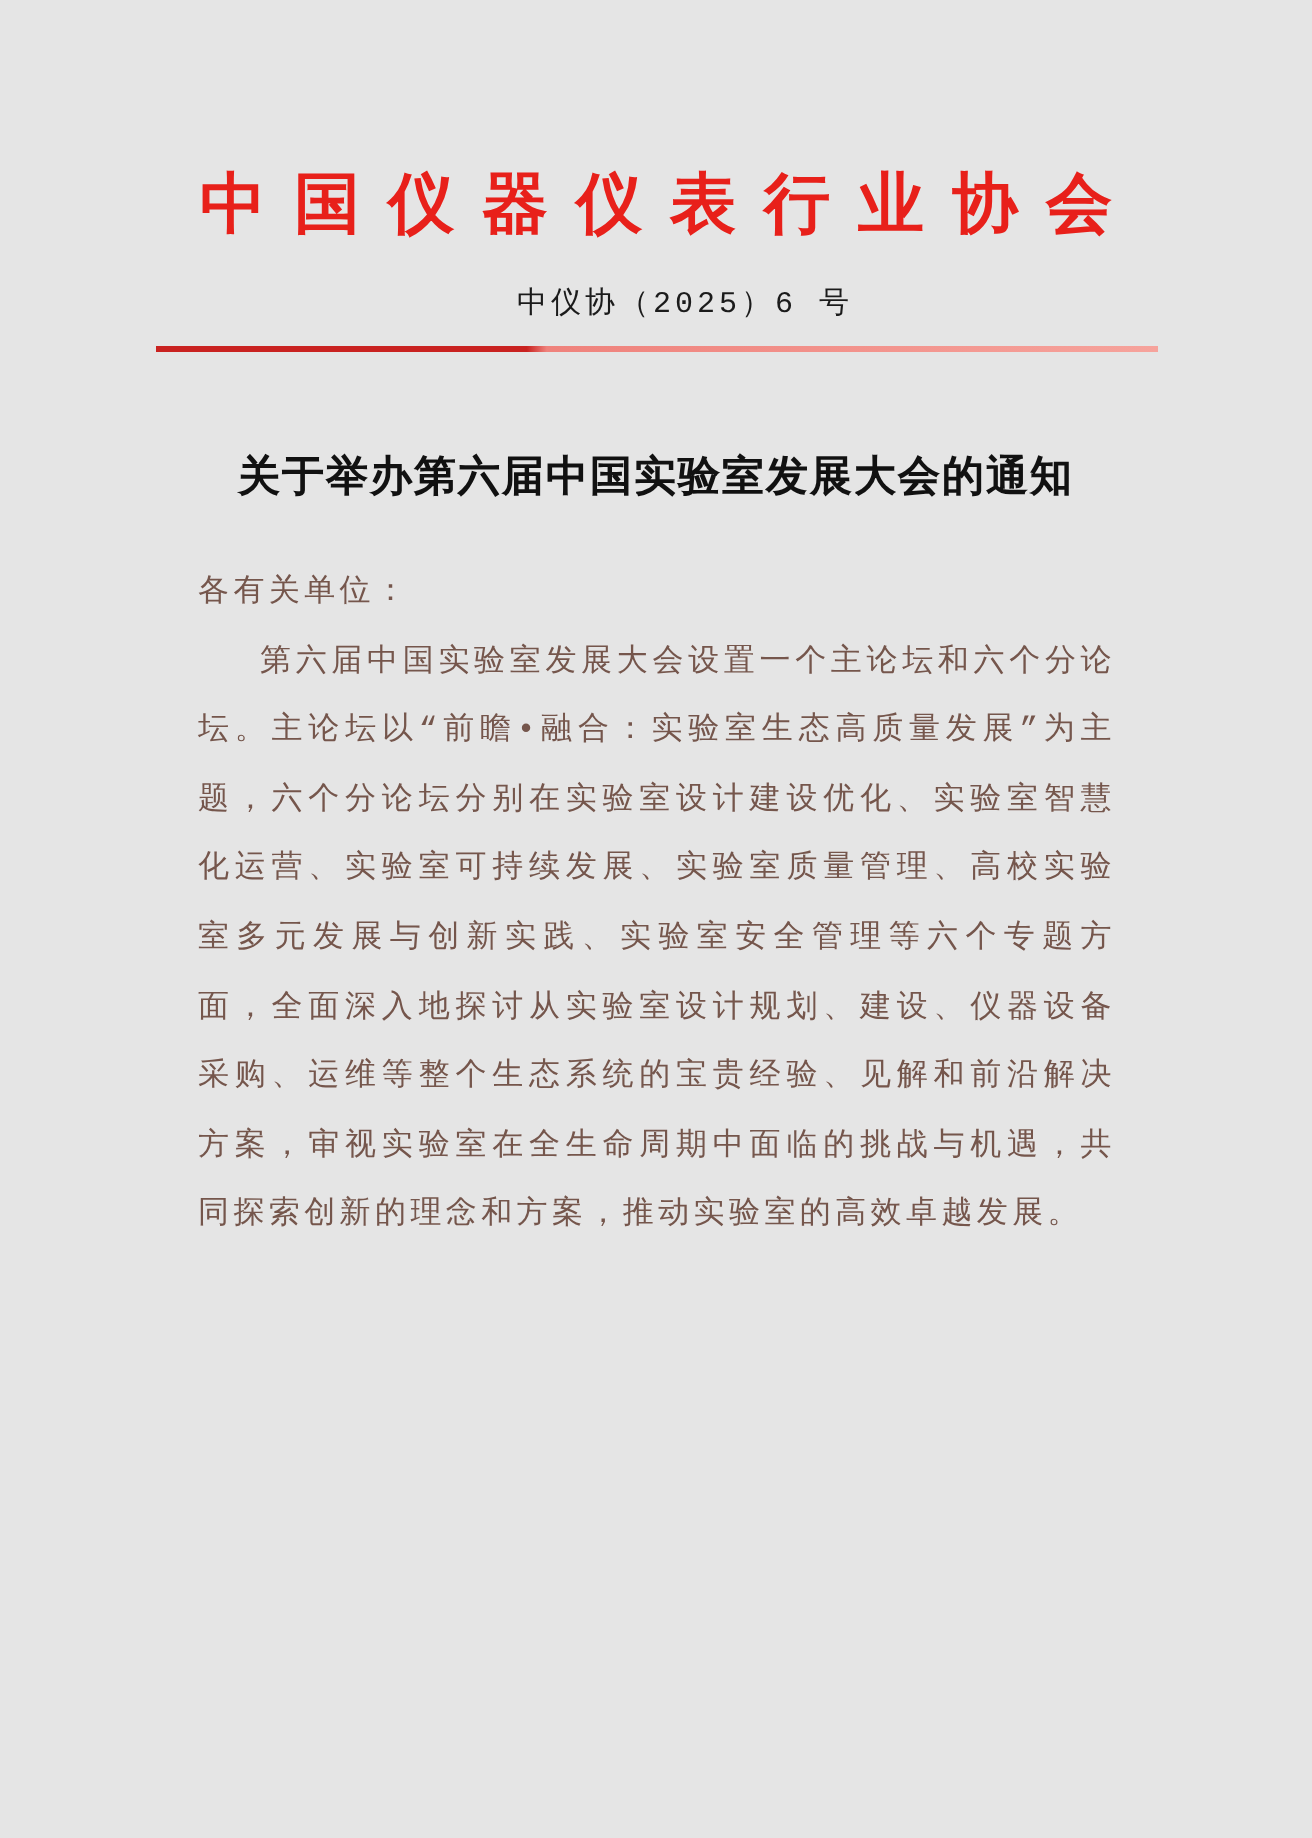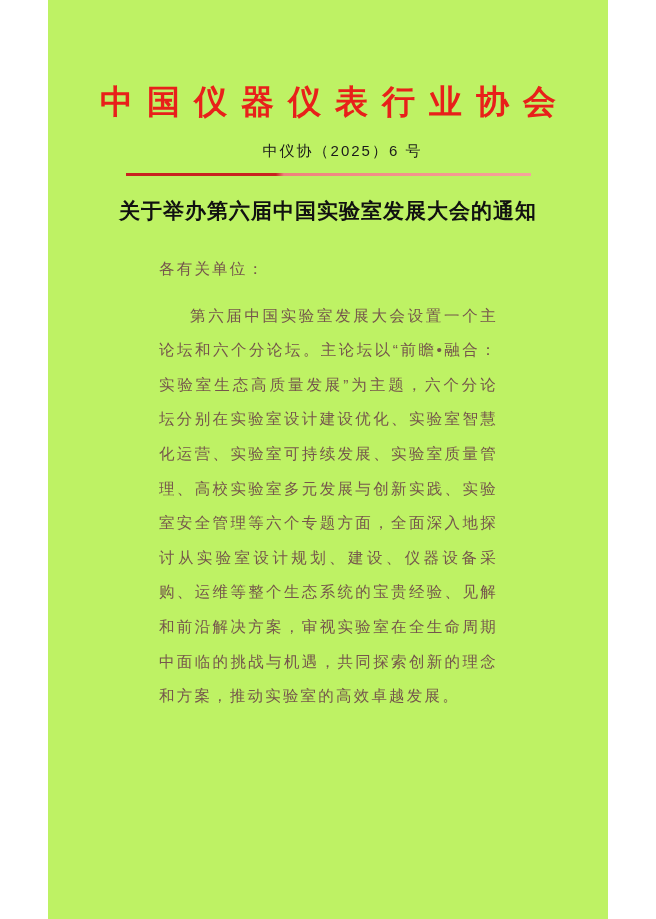--- a/index.html
+++ b/index.html
@@ -1,24 +1,24 @@
 <!DOCTYPE html>
 <html><head>
 <meta charset="utf-8">
 <style>
   * { margin: 0; padding: 0; box-sizing: border-box; }
   html, body { background: #ffffff; }
   .page {
     position: relative;
-    width: 560px;
+    width: 656px;
     height: 919px;
     margin: 0 auto;
-    background: #bef264;
+    background: #e5e5e5;
     overflow: hidden;
-    font-family: Liberation Sans, sans-serif;
+    font-family: Liberation Mono, monospace;
   }
   .org-name {
     margin-top: 80px;
     text-align: center;
     font-size: 33px;
     font-weight: bold;
     color: #e8201a;
     letter-spacing: 14px;
     text-indent: 14px;
     white-space: nowrap;
@@ -33,21 +33,21 @@
   }
   .red-rule {
     height: 3px;
     margin: 12px 77px 0 78px;
     background: linear-gradient(to right,
       #c92220 0%, #c92220 37%,
       #ef827c 39%, #f6a39c 100%);
     border: none;
   }
   .title {
-    margin-top: 21px;
+    margin-top: 48px;
     text-align: center;
     font-size: 21px;
     font-weight: bold;
     color: #111111;
     letter-spacing: 1px;
   }
   .subtitle {
     margin-top: 8px;
     text-align: center;
     font-size: 21px;
@@ -56,21 +56,21 @@
     letter-spacing: 1px;
   }
   .body-text {
     margin: 27px 98px 0 99px;
     font-size: 15.5px;
     line-height: 34.6px;
     letter-spacing: 2.2px;
     color: #75564c;
     text-align: justify;
   }
-  .body-text p { margin: 12px; }
+  .body-text p { margin: 0; }
   .salutation { text-indent: 0; }
   .para { text-indent: 2em; }
 </style>
 </head>
 <body>
 
 <div class="page">
 
   <div class="org-name">中国仪器仪表行业协会</div>
 

